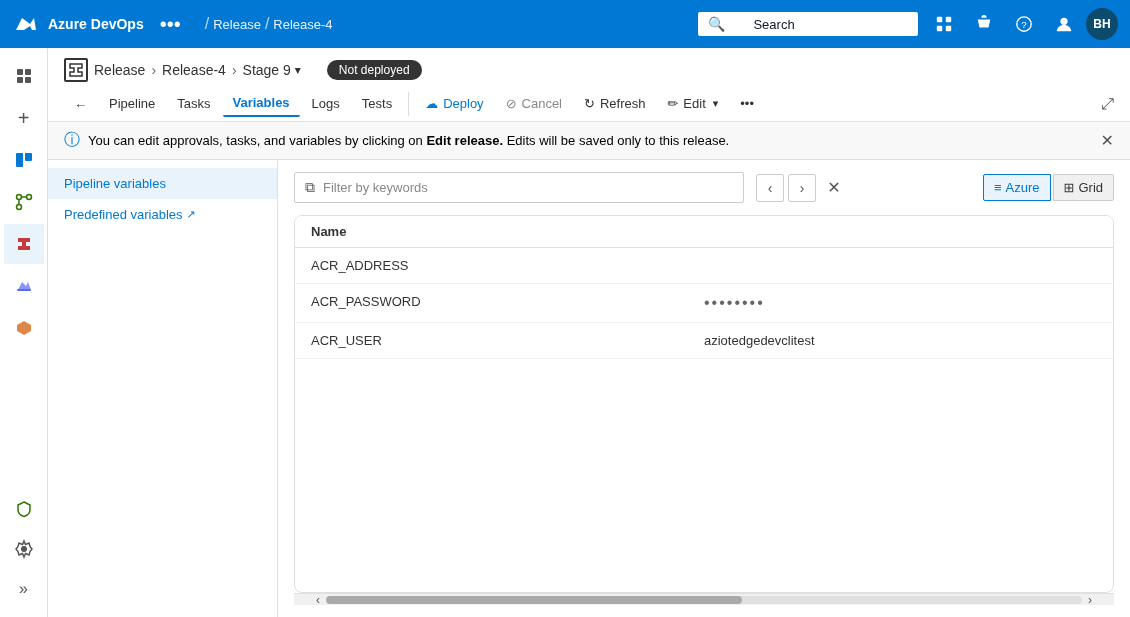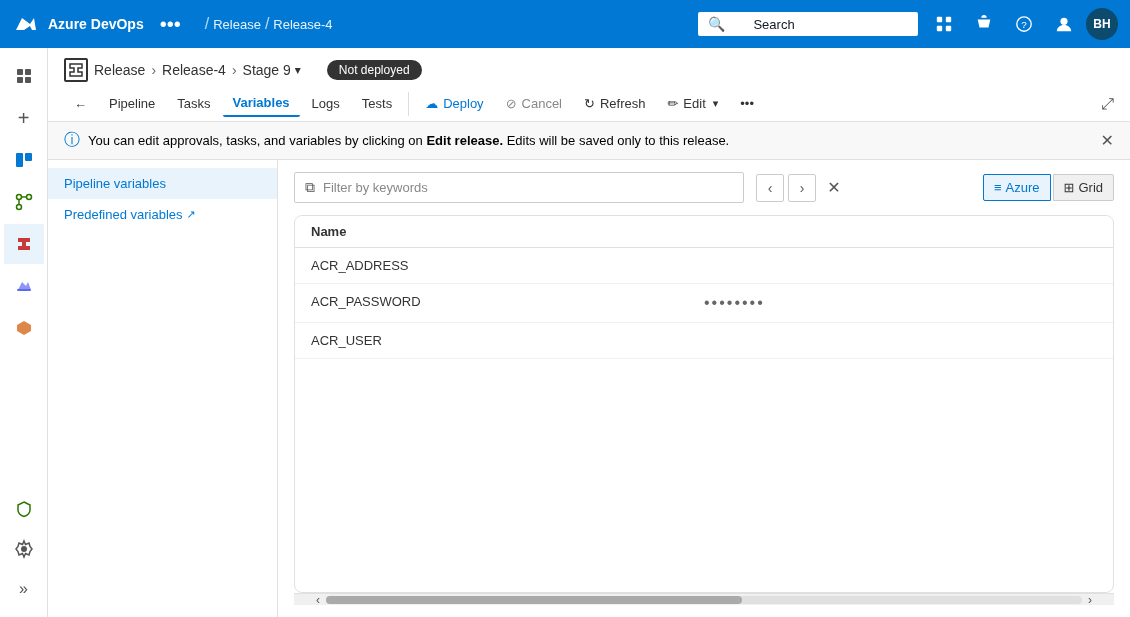--- a/index.html
+++ b/index.html
@@ -623,20 +623,21 @@
           </div>
           <div class="vars-table-row">
             <span>ACR_ADDRESS</span>
           </div>
           <div class="vars-table-row">
             <span>ACR_PASSWORD</span>
             <span class="password-dots">••••••••</span>
           </div>
           <div class="vars-table-row">
             <span>ACR_USER</span>
+            <span>aziotedgedevclitest</span>
           </div>
         </div>
 
         <div class="h-scrollbar-area">
           <span class="h-scroll-arrow">‹</span>
           <div class="h-scrollbar-track">
             <div class="h-scrollbar-thumb"></div>
           </div>
           <span class="h-scroll-arrow">›</span>
         </div>

